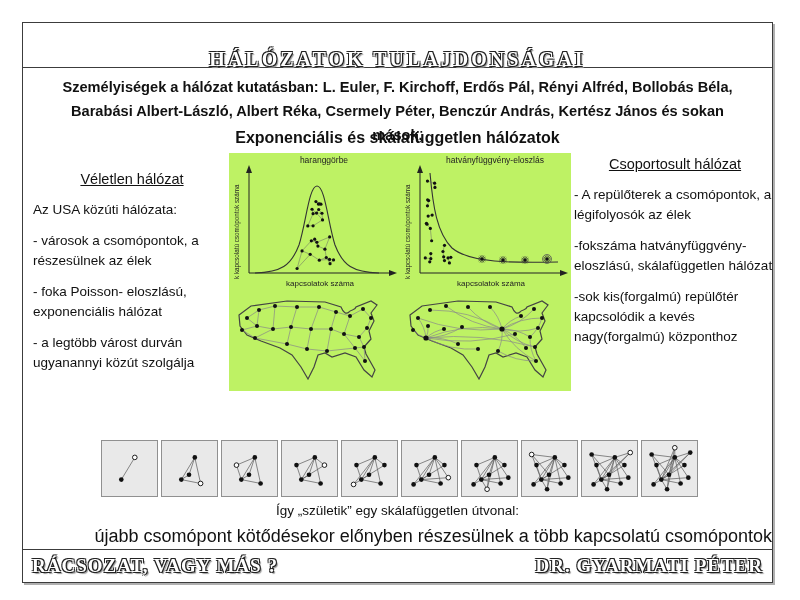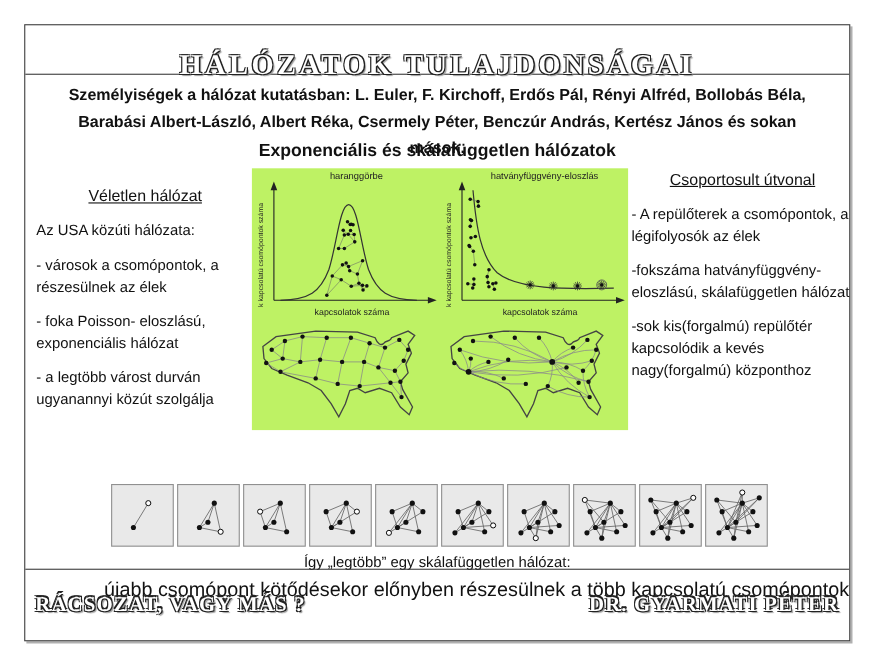--- a/index.html
+++ b/index.html
@@ -4,21 +4,21 @@
 <style>
   html,body{margin:0;padding:0;background:#ffffff;}
   #canvas{position:relative;width:800px;height:600px;background:#ffffff;overflow:hidden;
           font-family:"Liberation Sans",sans-serif;color:#111;}
   .slide{position:absolute;left:22px;top:22px;width:749px;height:559px;background:#fff;
          border:1px solid #3c3c3c;box-shadow:2px 2px 0 #b0b0b0;}
   .titlebar{position:absolute;left:0;top:0;width:100%;height:44px;border-bottom:1px solid #3c3c3c;
             display:flex;align-items:center;justify-content:center;}
   .engraved{font-family:"Liberation Serif",serif;font-weight:bold;color:#fff;
             text-shadow:-1px -1px 0 #222,1px -1px 0 #222,-1px 1px 0 #222,1px 1px 0 #222,2px 2px 1px #999;}
-  .title-text{font-size:26px;letter-spacing:3px;margin-top:28px;}
+  .title-text{font-size:20px;letter-spacing:3px;margin-top:28px;}
   .intro{position:absolute;left:26px;right:26px;top:52px;text-align:center;font-weight:bold;
          font-size:14.6px;line-height:24px;}
   .section-heading{position:absolute;left:0;top:106px;width:100%;text-align:center;
                    font-weight:bold;font-size:16px;}
   .col{position:absolute;font-size:13.5px;line-height:20px;}
   .col p{margin:0 0 11px 0;}
   .col-heading{text-align:center;text-decoration:underline;font-size:14.5px;margin:0 0 10px 0;}
   .left-col{left:10px;top:146px;width:198px;}
   .right-col{left:551px;top:131px;width:202px;}
   .figure-panel{position:absolute;left:206px;top:130px;width:342px;height:238px;background:#bef264;}
@@ -26,21 +26,21 @@
   .maps-row{display:flex;height:100px;}
   svg.chart,svg.map{display:block;}
   .chart-title{font-size:8.5px;fill:#222;text-anchor:middle;font-family:"Liberation Sans",sans-serif;}
   .axis-label-x{font-size:8px;fill:#222;text-anchor:middle;font-family:"Liberation Sans",sans-serif;}
   .axis-label-y{font-size:6.3px;fill:#222;font-family:"Liberation Sans",sans-serif;}
   .growth-row{position:absolute;left:78px;top:417px;display:flex;gap:3px;}
   .growth-box{width:57px;height:57px;background:#e9e9e9;border:1px solid #909090;box-sizing:border-box;}
   .growth-caption{position:absolute;left:0;top:480px;width:100%;text-align:center;font-size:13.5px;}
   .growth-note{position:absolute;left:0;top:503px;width:100%;text-align:right;font-size:18px;}
   .footer{position:absolute;left:0;right:0;bottom:0;height:32px;border-top:1px solid #3c3c3c;
-          display:flex;justify-content:space-between;align-items:center;padding:16px 9px;}
+          display:flex;justify-content:space-between;align-items:center;padding:0 9px;}
   .footer-text{font-size:19px;letter-spacing:1px;}
 </style>
 </head>
 <body>
 
 <div id="canvas">
   <div class="slide">
 
     <div class="titlebar">
       <span class="engraved title-text">HÁLÓZATOK TULAJDONSÁGAI</span>
@@ -52,21 +52,21 @@
 
     <div class="col left-col">
       <p class="col-heading">Véletlen hálózat</p>
       <p>Az USA közúti hálózata:</p>
       <p>- városok a csomópontok, a részesülnek az élek</p>
       <p>- foka Poisson- eloszlású, exponenciális hálózat</p>
       <p>- a legtöbb várost durván ugyanannyi közút szolgálja</p>
     </div>
 
     <div class="col right-col">
-      <p class="col-heading">Csoportosult útvonal</p>
+      <p class="col-heading">Csoportosult hálózat</p>
       <p>- A repülőterek a csomópontok, a légifolyosók az élek</p>
       <p>-fokszáma hatványfüggvény-eloszlású, skálafüggetlen hálózat</p>
       <p>-sok kis(forgalmú) repülőtér kapcsolódik a kevés nagy(forgalmú) központhoz</p>
     </div>
 
     <div class="figure-panel">
       <div class="charts-row">
         <svg class="chart" viewBox="0 0 171 138" width="171" height="138">
           <text class="chart-title" x="95" y="10">haranggörbe</text>
           <text class="axis-label-y" transform="translate(10,126) rotate(-90)">k kapcsolatú csomópontok száma</text>
@@ -568,21 +568,21 @@
             <circle cx="44" cy="25" r="2.4" fill="#111"></circle>
             <circle cx="12" cy="45" r="2.4" fill="#111"></circle>
             <circle cx="48" cy="38" r="2.4" fill="#111"></circle>
             <circle cx="26" cy="50" r="2.4" fill="#111"></circle>
             <circle cx="10" cy="14" r="2.4" fill="#111"></circle>
             <circle cx="50" cy="12" r="2.4" fill="#111"></circle>
             <circle cx="34" cy="7" r="2.4" fill="#fff" stroke="#000" stroke-width="0.9"></circle>
           </svg></div>
       </div>
 
-    <div class="growth-caption">Így „legtöbb” egy skálafüggetlen hálózat:</div>
+    <div class="growth-caption">Így „születik” egy skálafüggetlen útvonal:</div>
     <div class="growth-note">újabb csomópont kötődésekor előnyben részesülnek a több kapcsolatú csomópontok</div>
 
     <div class="footer">
       <span class="engraved footer-text">RÁCSOZAT, VAGY MÁS ?</span>
       <span class="engraved footer-text">DR. GYARMATI PÉTER</span>
     </div>
 
   </div>
 </div>
 

